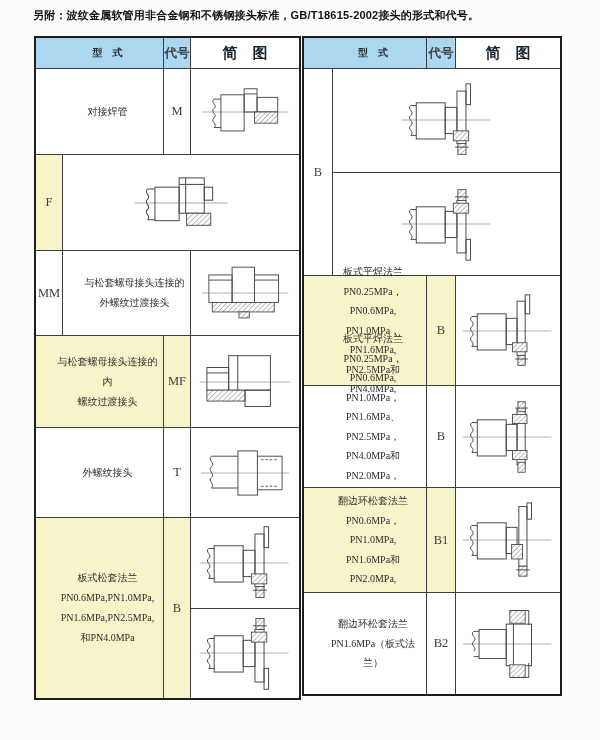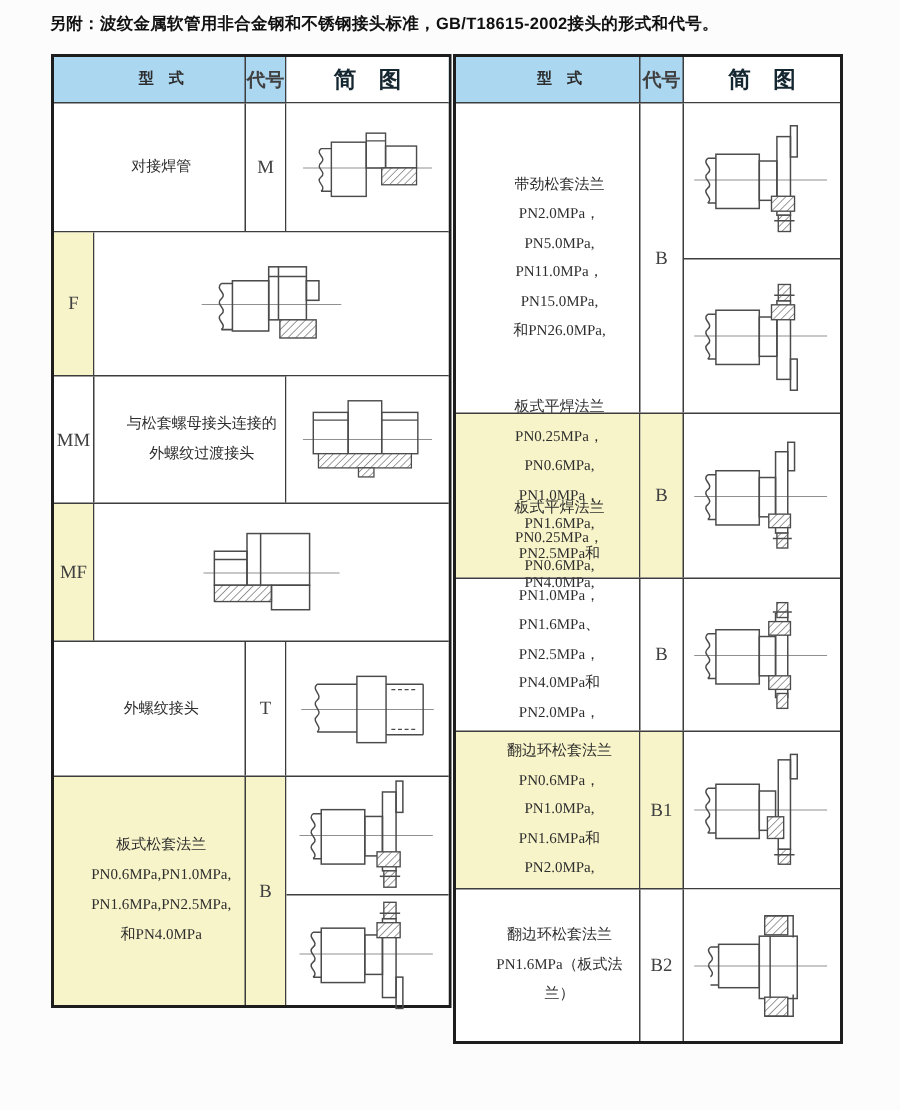--- a/index.html
+++ b/index.html
@@ -126,20 +126,22 @@
         <rect class="ln" x="37" y="13" width="26" height="41"></rect>
         <rect class="ln" x="63" y="22" width="28" height="32"></rect>
         <line class="ln" x1="63" y1="28" x2="91" y2="28"></line>
         <rect class="hat" x="14" y="54" width="72" height="11"></rect>
         <rect class="hat" x="45" y="65" width="12" height="7"></rect>
       </svg>
     </div>
   </div>
 
   <div class="tr" style="height:92px">
+    <div class="td c-type hl">与松套螺母接头连接的内
+螺纹过渡接头</div>
     <div class="td c-code hl">MF</div>
     <div class="td c-diag">
       <svg class="diag" width="98" height="78" viewBox="0 0 104 86">
         <line class="cl" x1="2" y1="43" x2="102" y2="43"></line>
         <rect class="ln" x="10" y="27" width="24" height="25"></rect>
         <line class="ln" x1="10" y1="33" x2="34" y2="33"></line>
         <rect class="ln" x="34" y="14" width="46" height="38"></rect>
         <line class="ln" x1="44" y1="14" x2="44" y2="52"></line>
         <rect class="hat" x="10" y="52" width="42" height="12"></rect>
         <rect class="ln" x="52" y="52" width="28" height="18"></rect>
@@ -154,21 +156,21 @@
       <svg class="diag" width="98" height="76" viewBox="0 0 104 86">
         <line class="cl" x1="2" y1="43" x2="102" y2="43"></line>
         <path class="ln" d="M14,24 c-5,4 5,8 0,12 c-5,4 5,8 0,12 c-5,4 5,8 0,12 M14,24 h30 M14,60 h30"></path>
         <rect class="ln" x="44" y="18" width="22" height="50"></rect>
         <path class="ln" d="M66,24 h28 M66,62 h28 M94,24 v38"></path>
         <path class="dash" d="M70,28 h20 M70,58 h20"></path>
       </svg>
     </div>
   </div>
 
-  <div class="tr" style="height:153px">
+  <div class="tr" style="height:181px">
     <div class="td c-type hl">板式松套法兰
 PN0.6MPa,PN1.0MPa,
 PN1.6MPa,PN2.5MPa,
 和PN4.0MPa</div>
     <div class="td c-code hl">B</div>
     <div class="td c-diag">
       <div class="halves">
         <div class="half">
           <svg class="diag" width="98" height="78" viewBox="0 0 104 86">
             <line class="cl" x1="2" y1="43" x2="100" y2="43"></line>
@@ -201,24 +203,20 @@
 </div>
 
 <div class="tbl right">
   <div class="thead">
     <div class="th c-type">型　式</div>
     <div class="th c-code">代号</div>
     <div class="th c-diag">简　图</div>
   </div>
 
   <div class="tr" style="height:207px">
-    <div class="td c-type">带劲松套法兰
-PN2.0MPa，PN5.0MPa,
-PN11.0MPa，PN15.0MPa,
-和PN26.0MPa,</div>
     <div class="td c-code">B</div>
     <div class="td c-diag">
       <div class="halves">
         <div class="half">
           <svg class="diag" width="94" height="84" viewBox="0 0 104 86">
             <line class="cl" x1="2" y1="43" x2="100" y2="43"></line>
             <path class="ln" d="M12,27 c-5,4 5,7 0,11 c-5,4 5,7 0,11 c-5,4 5,7 0,11 M12,27 h6 M12,60 h6"></path>
             <rect class="ln" x="18" y="24" width="32" height="40"></rect>
             <rect class="ln" x="50" y="29" width="13" height="29"></rect>
             <rect class="ln" x="63" y="11" width="10" height="58"></rect>

